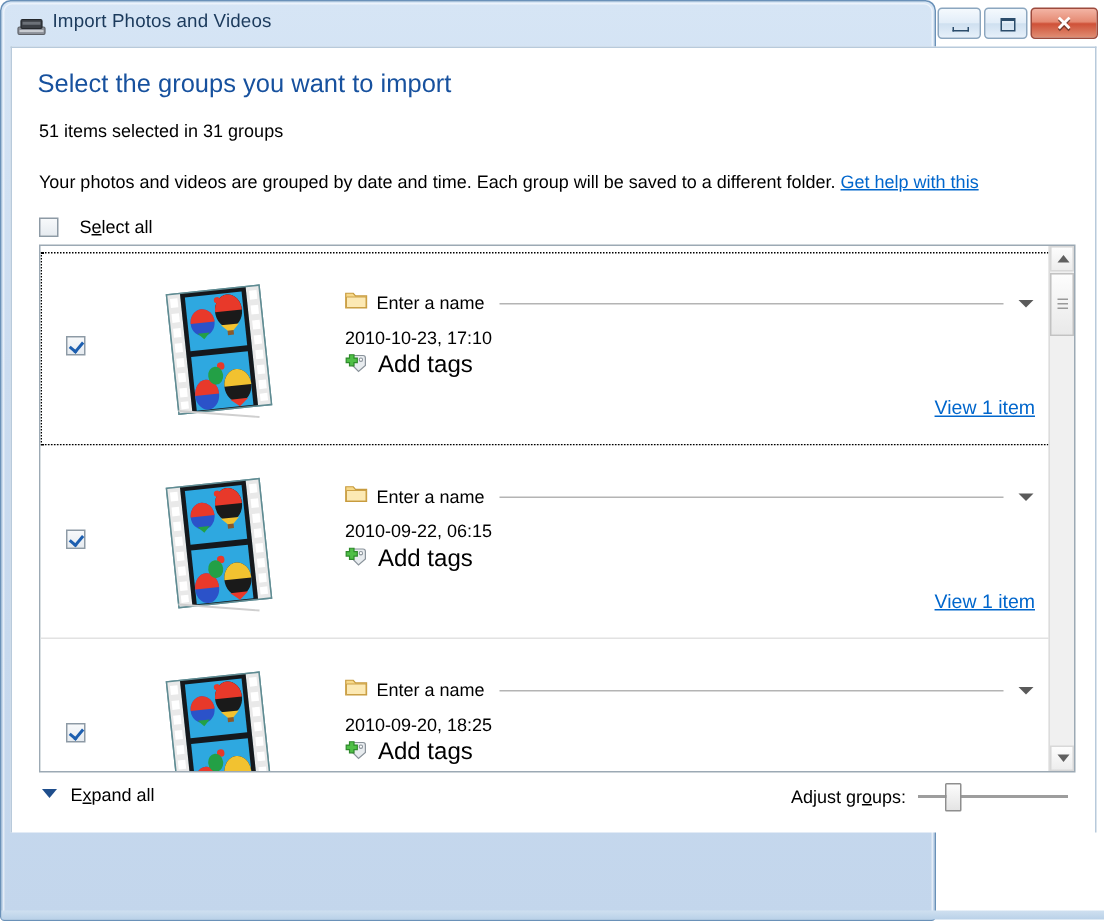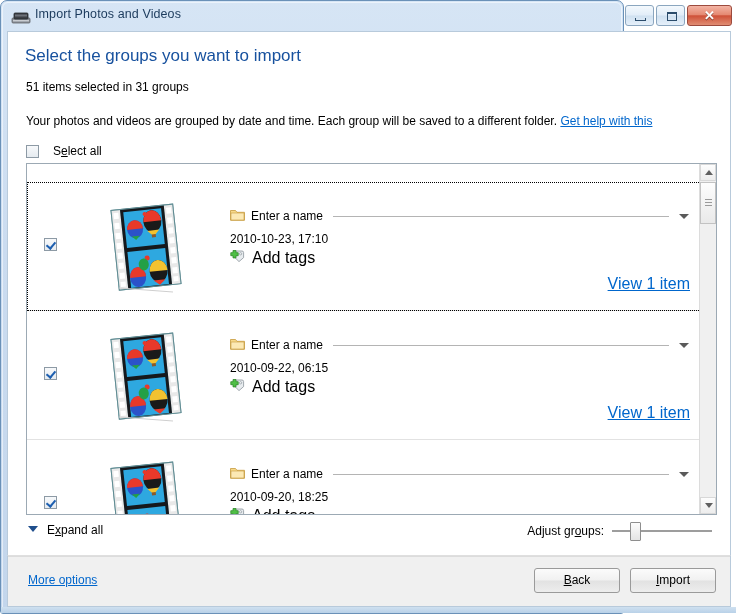--- a/index.html
+++ b/index.html
@@ -175,21 +175,21 @@
     position: absolute;
     left: 18px; top: 131px;
     width: 691px; height: 352px;
     box-sizing: border-box;
     border: 1px solid #9ca9b4;
     background: #ffffff;
     overflow: hidden;
   }
   .list-viewport {
     position: absolute;
-    left: 0; top: 18px;
+    left: 0; top: 4px;
     width: 674px; height: 350px;
     overflow: hidden;
   }
   .group-row {
     position: relative;
     box-sizing: border-box;
     height: 129px;
     border-bottom: 1px solid #e2e2e2;
     background: #ffffff;
   }
@@ -258,21 +258,21 @@
   .tag-icon { flex: none; margin-right: 6px; }
   .addtags {
     font-size: 16px;
     color: #000;
     white-space: nowrap;
   }
   .viewlink {
     position: absolute;
     right: 11px;
     bottom: 17px;
-    font-size: 16px;
+    font-size: 13px;
     color: #0066cc;
     text-decoration: underline;
     white-space: nowrap;
     cursor: pointer;
   }
 
   
   .vscroll {
     position: absolute;
     right: 0; top: 0;
@@ -750,23 +750,15 @@
 
     <div class="adjust-wrap">
       <span class="adjust-label"><span>Adjust gr</span><u>o</u><span>ups:</span></span>
       <span class="slider">
         <span class="slider-track"></span>
         <span class="slider-thumb" style="left: 18px;"></span>
       </span>
     </div>
   </div>
 
-  <div class="commandbar">
-    <div class="cb-topline"></div>
-    <a class="more-options" href="#">More options</a>
-    <div class="btn-row">
-      <div class="dlg-btn"><span></span><u>B</u><span>ack</span></div>
-      <div class="dlg-btn"><span></span><u>I</u><span>mport</span></div>
-    </div>
-  </div>
 
   <div class="bottom-strip"></div>
 </div>
 
 </body></html>

